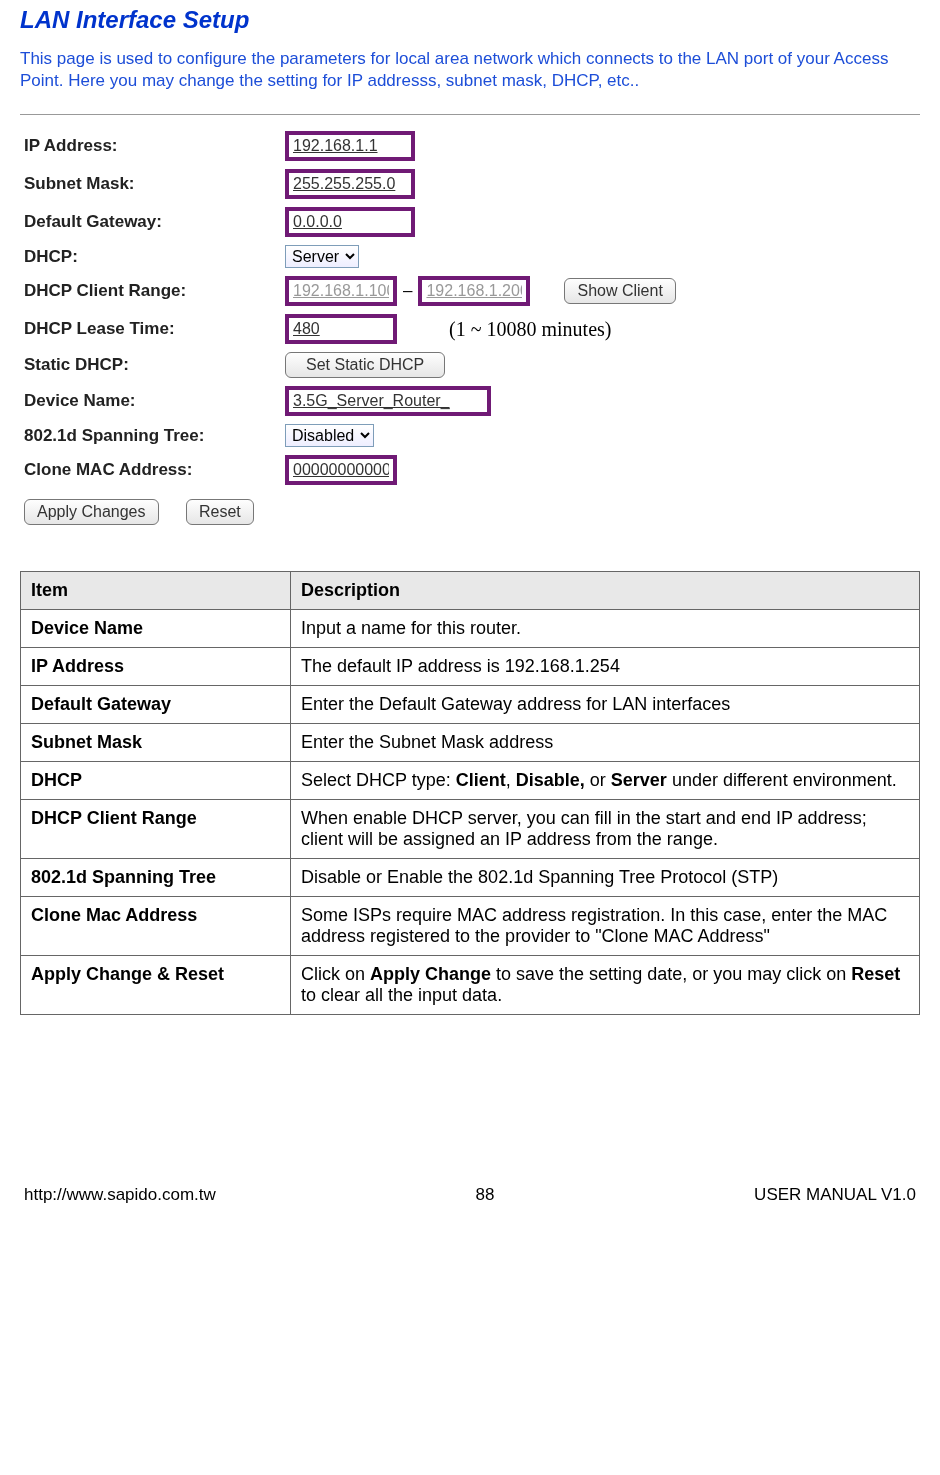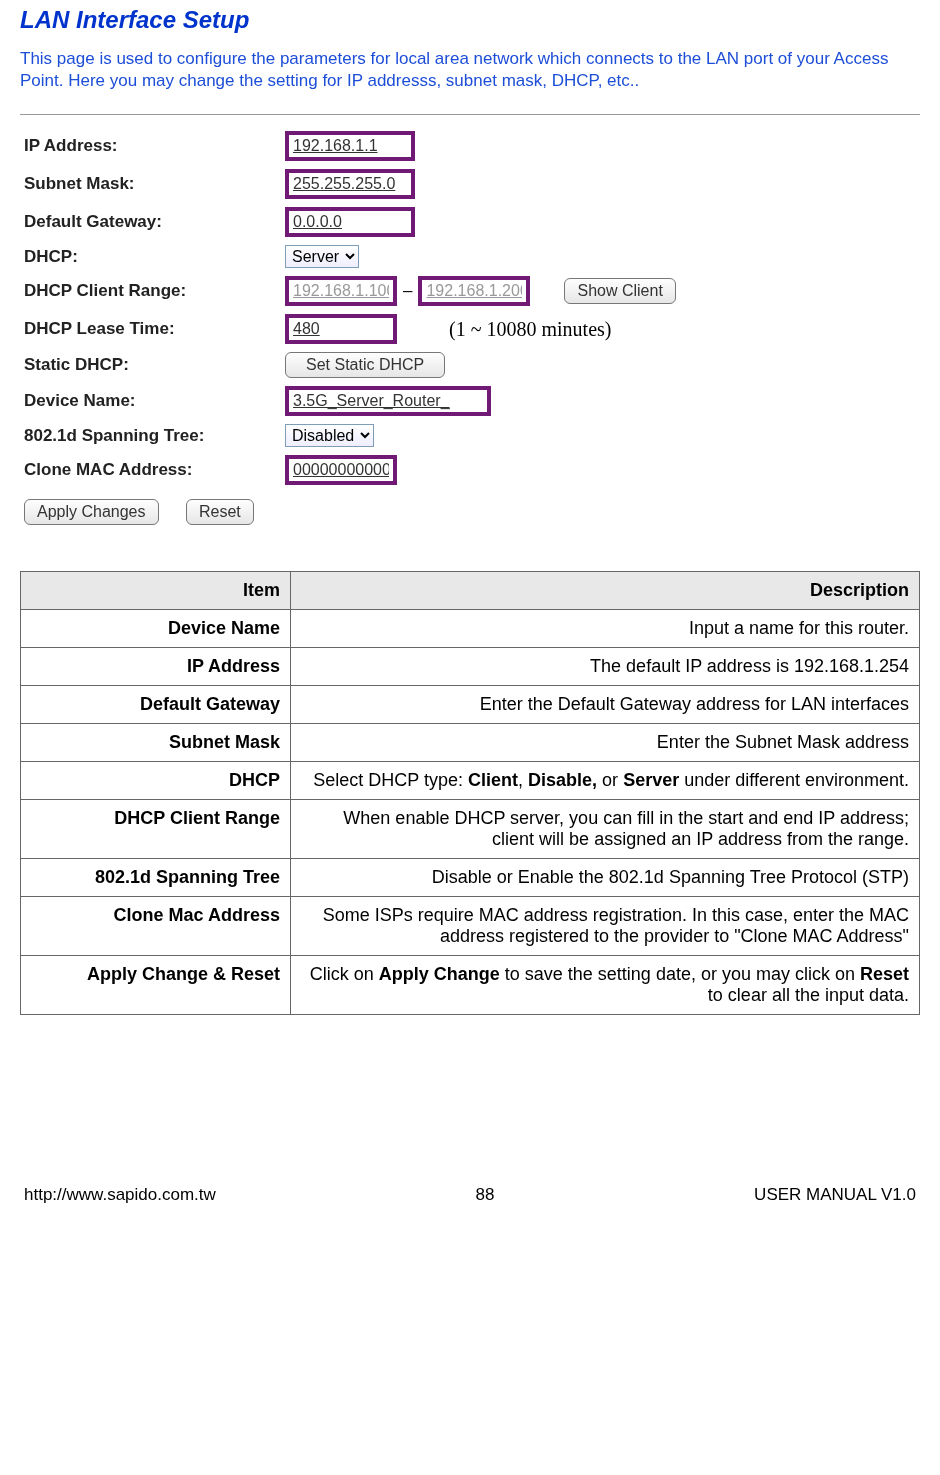--- a/index.html
+++ b/index.html
@@ -96,21 +96,21 @@
   }
   .desc-table {
     width: 100%;
     border-collapse: collapse;
     margin-top: 46px;
     font-size: 18px;
   }
   .desc-table th, .desc-table td {
     border: 1px solid #666;
     padding: 8px 10px;
-    text-align: right;
+    text-align: left;
     vertical-align: top;
   }
   .desc-table th {
     background: #e8e8e8;
     font-weight: bold;
   }
   .desc-table td.item {
     font-weight: bold;
     width: 270px;
   }

